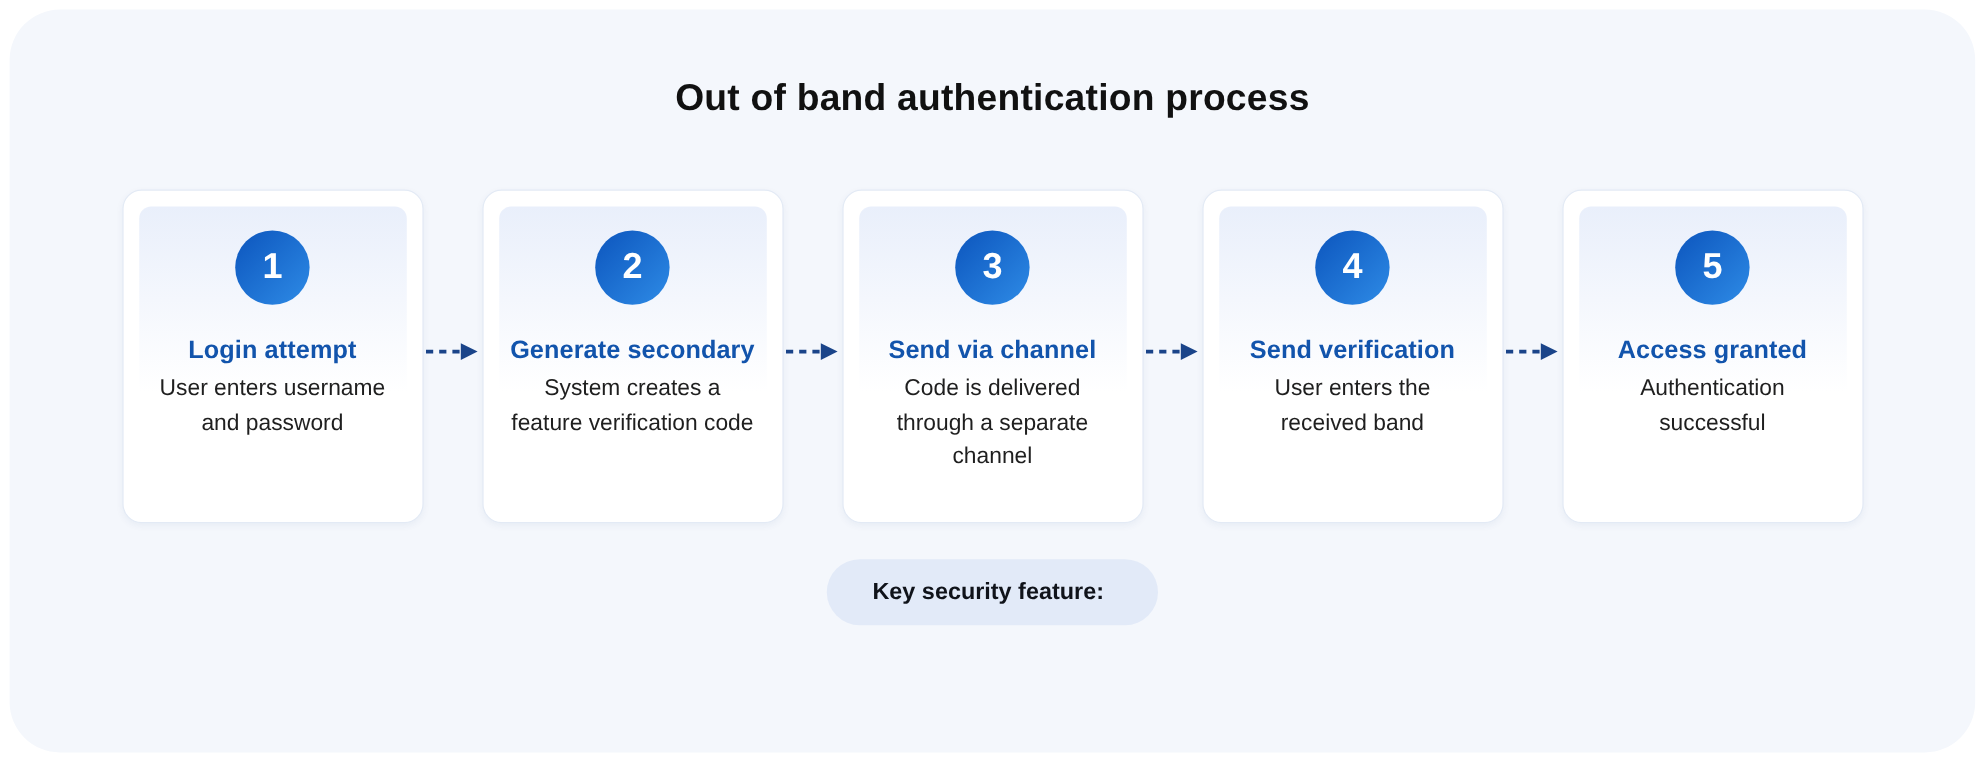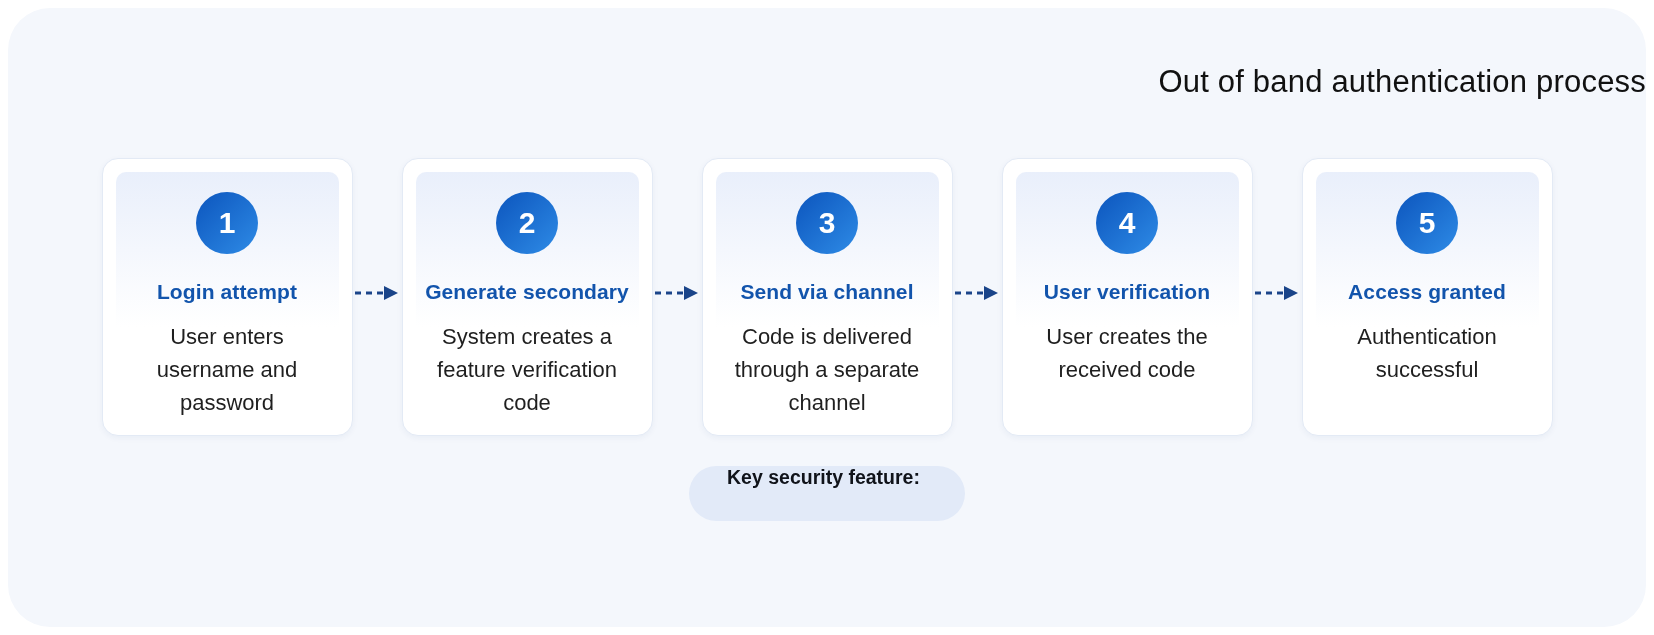--- a/index.html
+++ b/index.html
@@ -19,23 +19,23 @@
   html,body{width:1654px;height:635px;background:#ffffff;
     font-family:"Liberation Sans","DejaVu Sans",sans-serif;}
   .page{position:relative;width:1654px;height:635px;background:#ffffff;overflow:hidden;}
   .panel{
     position:absolute;left:8px;top:8px;right:8px;bottom:8px;
     background:var(--panel-bg);
     border-radius:42px;
   }
   .title{
     margin-top:56px;
-    text-align:right;
+    text-align:center;
     font-size:31px;
-    font-weight:400;
+    font-weight:700;
     letter-spacing:.2px;
     color:var(--title-color);
   }
   .row{
     margin-top:58px;
     display:flex;
     justify-content:center;
     align-items:flex-start;
   }
   .card{
@@ -71,22 +71,22 @@
   }
   .step-heading{
     margin-top:26px;
     font-size:21px;
     font-weight:800;
     color:var(--heading-color);
     letter-spacing:.1px;
     text-align:center;
   }
   .step-desc{
-    margin-top:16px;
-    font-size:22px;
+    margin-top:6px;
+    font-size:19px;
     line-height:1.5;
     color:var(--body-color);
     max-width:205px;
   }
   .connector{
     width:49px;
     height:278px;
     display:flex;
     justify-content:center;
     align-items:flex-start;
@@ -96,20 +96,21 @@
   .note-wrap{
     display:flex;
     justify-content:center;
   }
   .note{
     margin-top:30px;
     background:var(--pill-bg);
     border-radius:28px;
     height:55px;
     display:flex;
+    align-items:center;
     padding:0 38px;
     font-size:19.5px;
     color:#10131a;
     white-space:nowrap;
   }
   .note-label{font-weight:800;margin-right:7px;}
 </style>
 </head>
 <body>
 
@@ -161,22 +162,22 @@
       <div class="connector">
         <svg width="46" height="18" viewBox="0 0 46 18">
           <line x1="1" y1="9" x2="30" y2="9" stroke="var(--arrow-color)" stroke-width="3" stroke-dasharray="6 5"></line>
           <polygon points="30,2 44,9 30,16" fill="var(--arrow-color)"></polygon>
         </svg>
       </div>
 
       <div class="card">
         <div class="card-inner">
           <div class="step-circle">4</div>
-          <div class="step-heading">User verification</div>
-          <div class="step-desc">User creates the received code</div>
+          <div class="step-heading">Send verification</div>
+          <div class="step-desc">User enters the received band</div>
         </div>
       </div>
 
       <div class="connector">
         <svg width="46" height="18" viewBox="0 0 46 18">
           <line x1="1" y1="9" x2="30" y2="9" stroke="var(--arrow-color)" stroke-width="3" stroke-dasharray="6 5"></line>
           <polygon points="30,2 44,9 30,16" fill="var(--arrow-color)"></polygon>
         </svg>
       </div>
 

